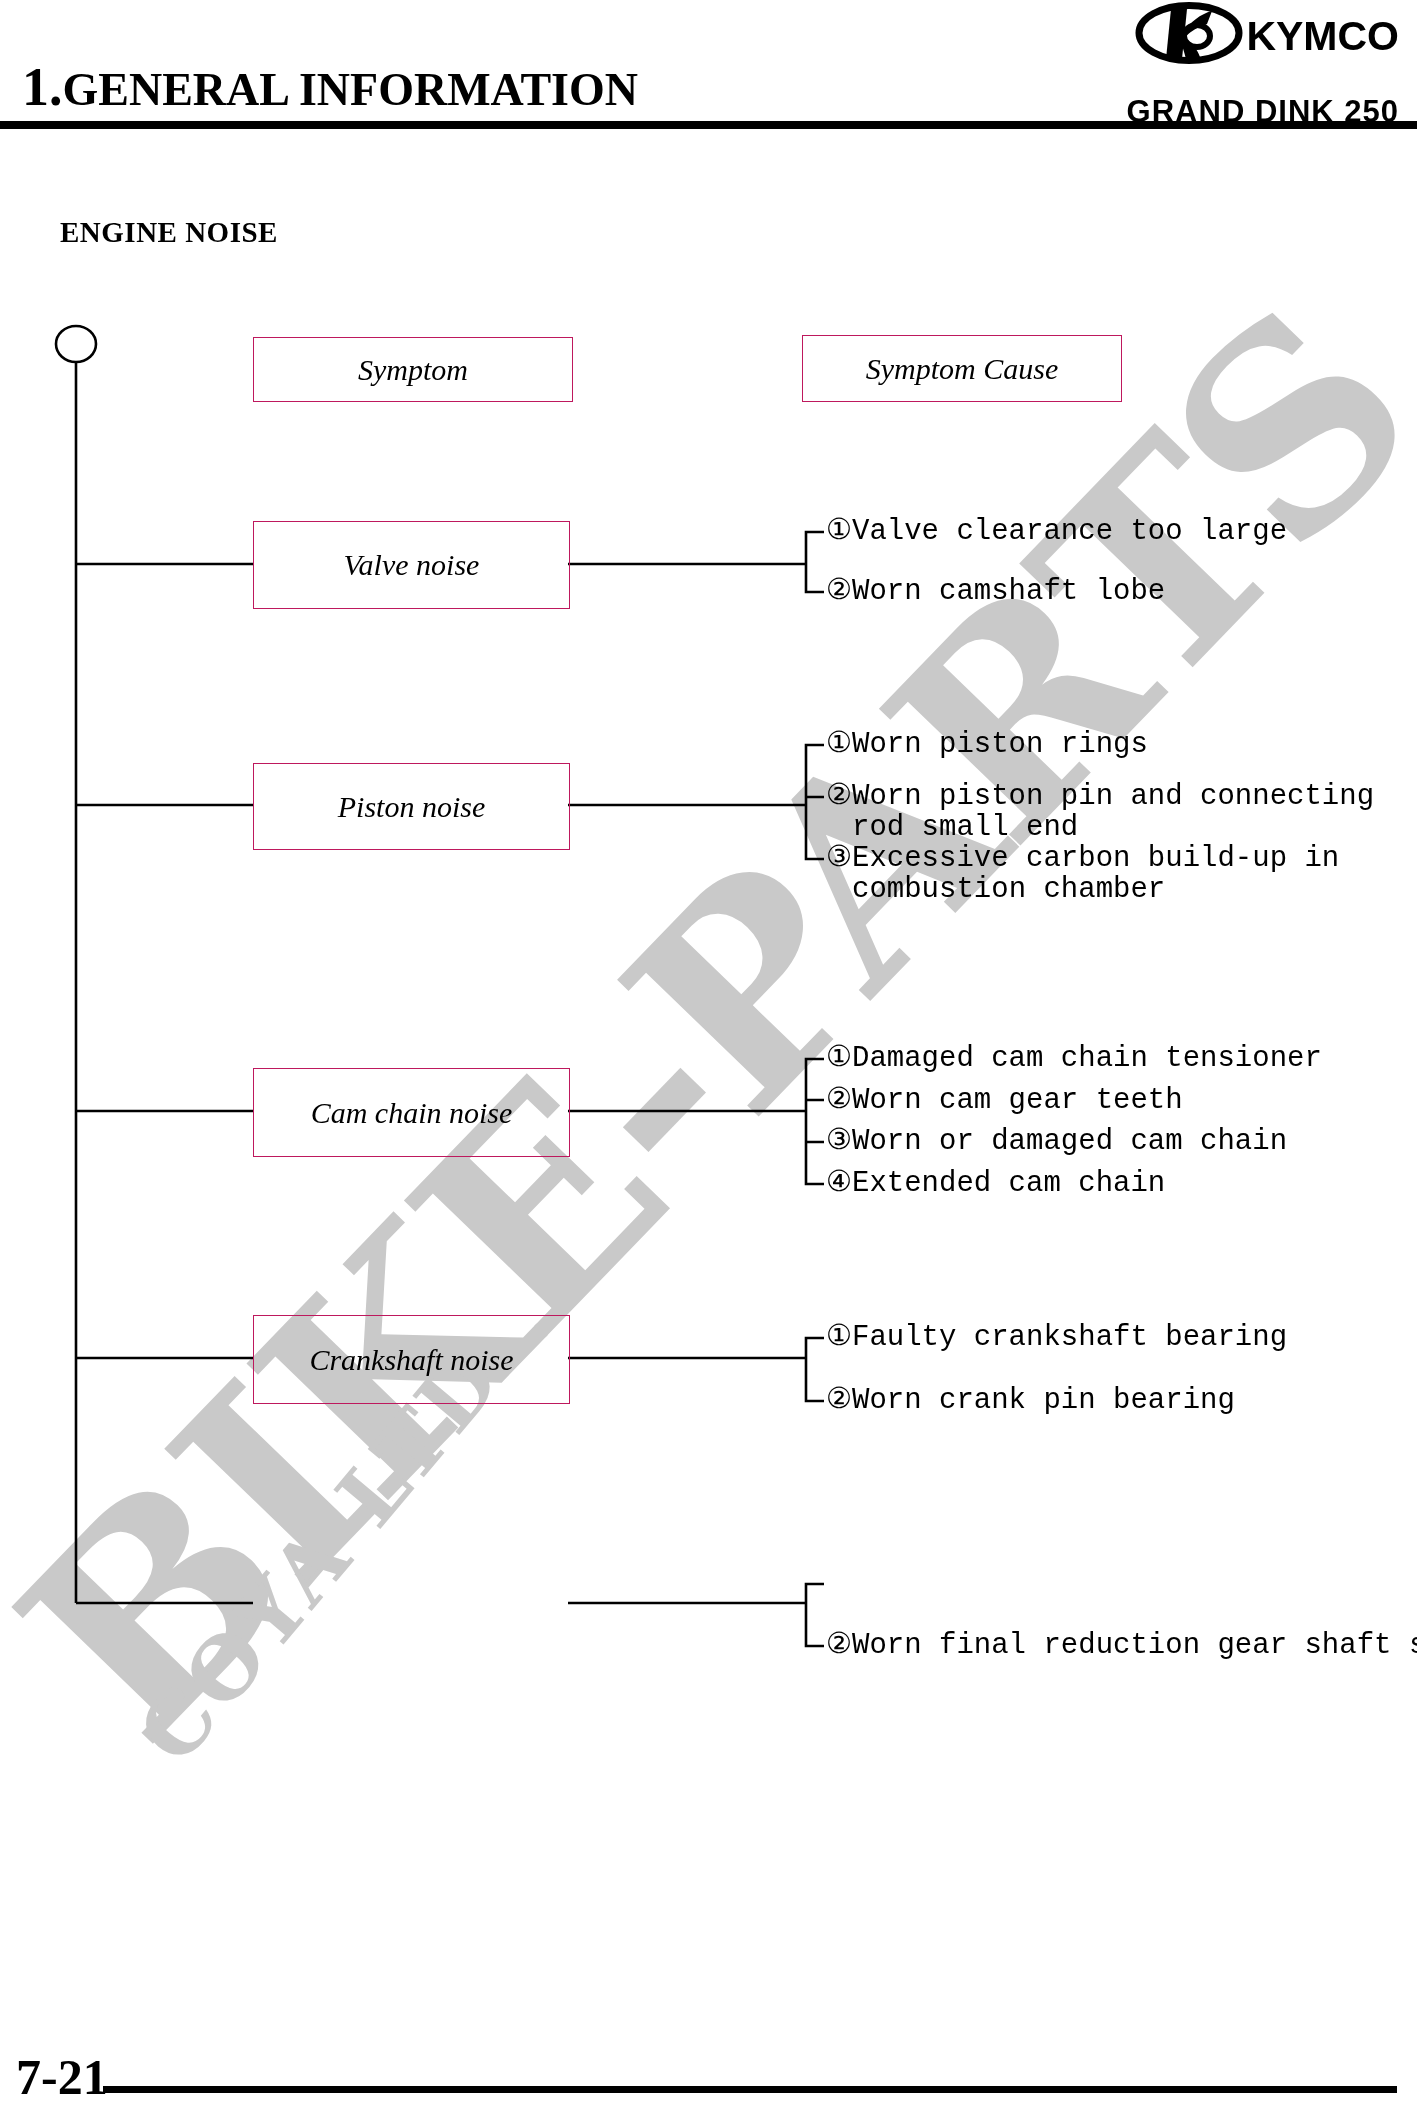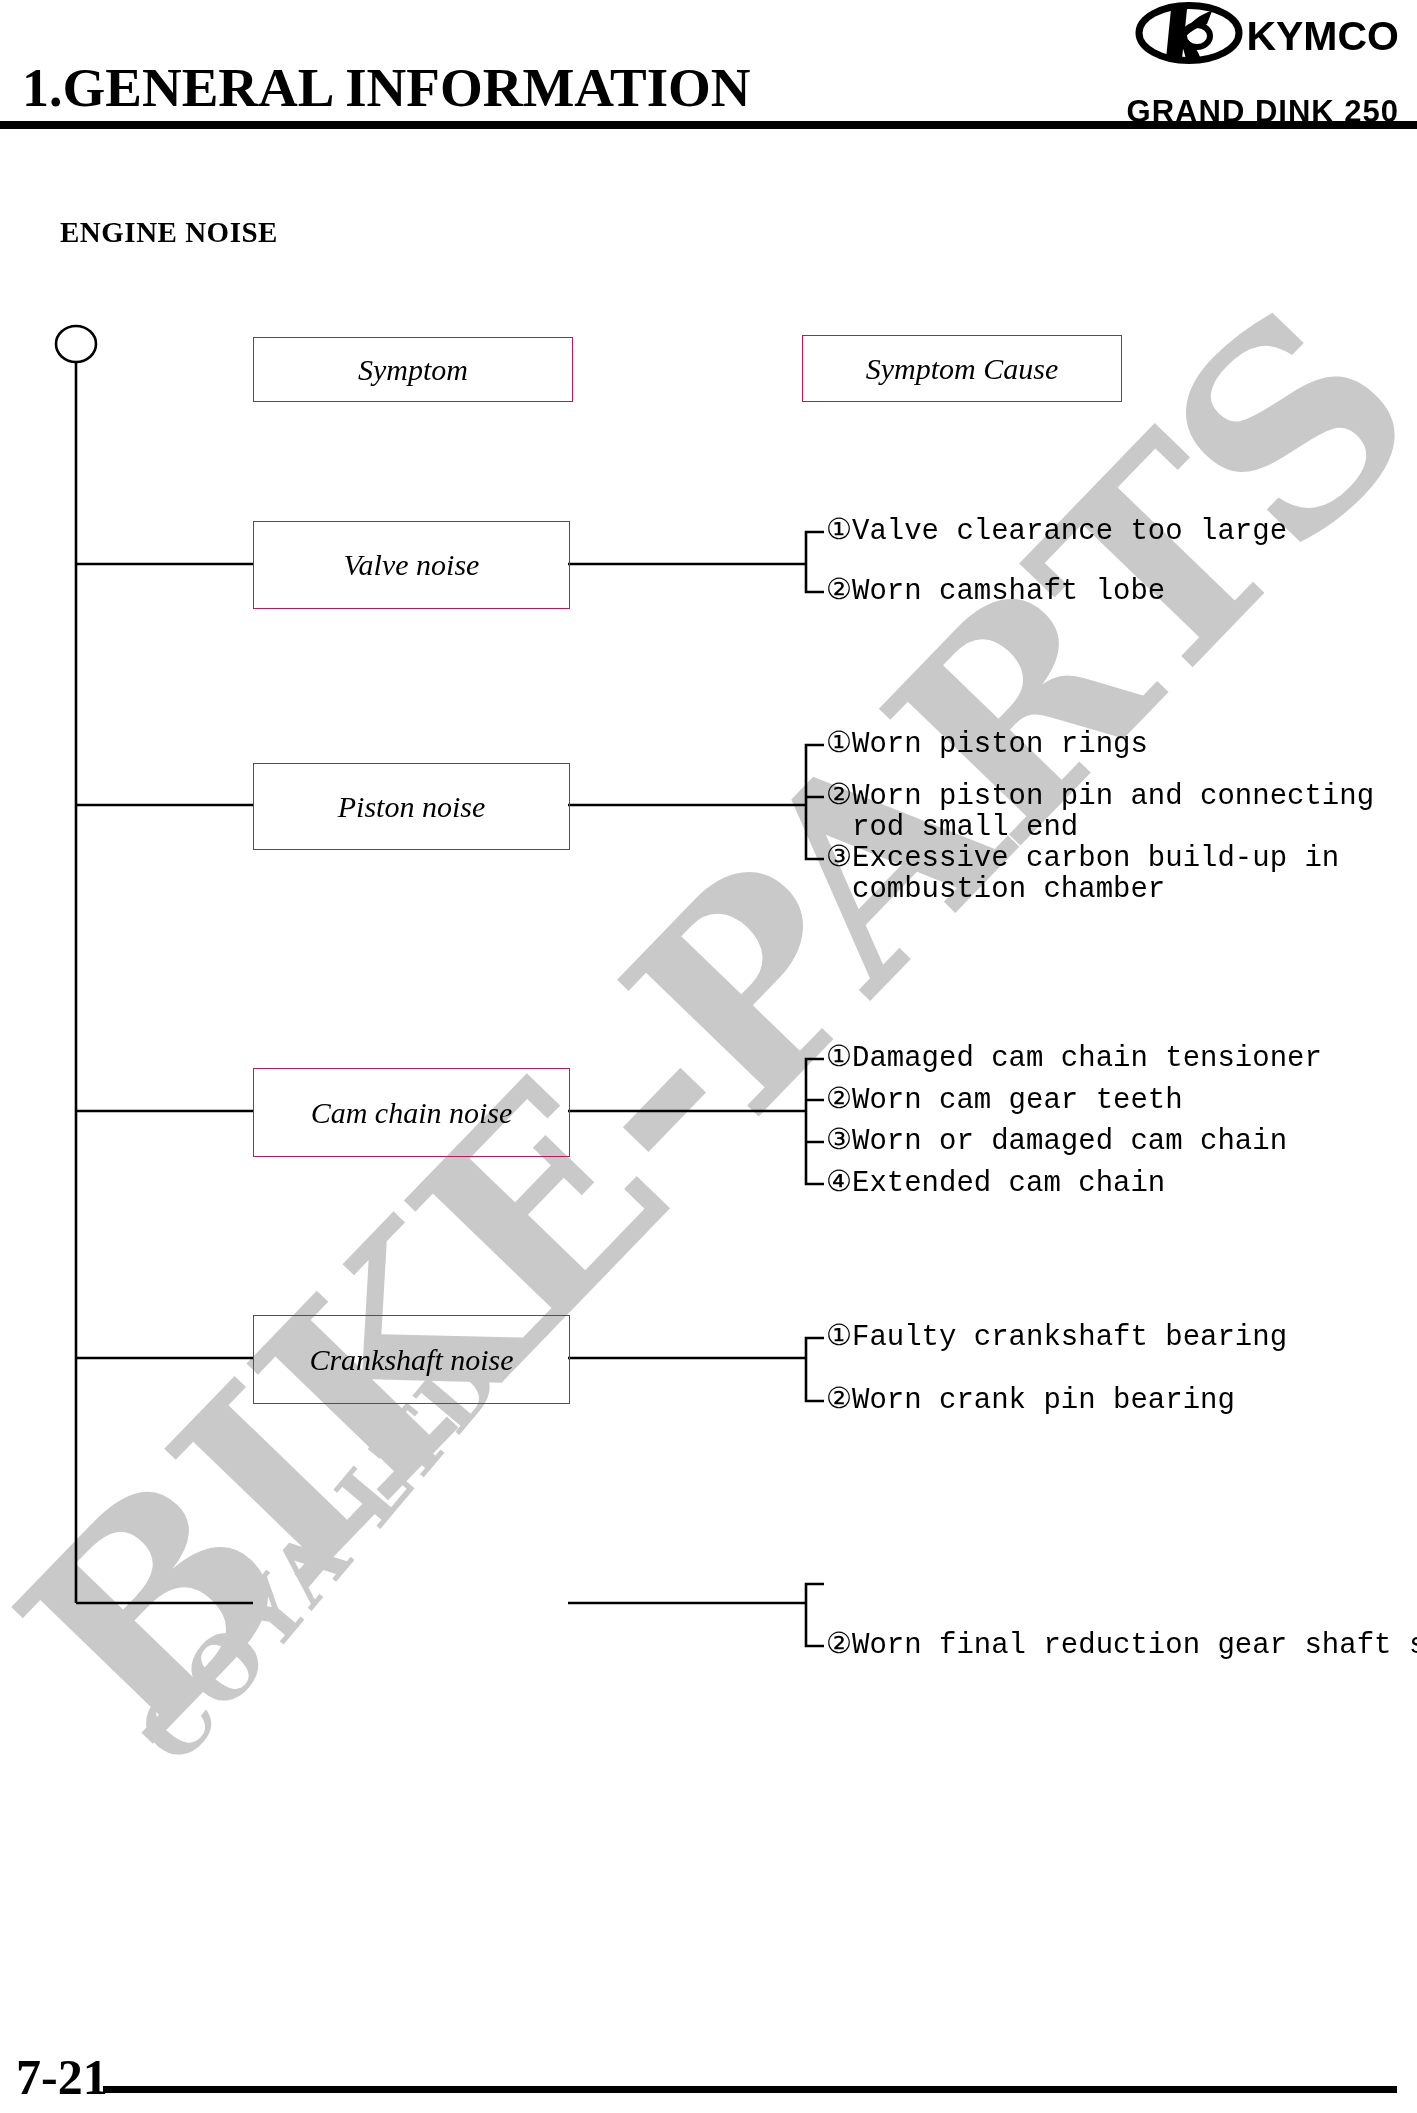--- a/index.html
+++ b/index.html
@@ -10,21 +10,21 @@
   .wm{position:absolute;z-index:0;color:#c9c9c9;font-family:"DejaVu Serif", serif;
       font-weight:bold;white-space:nowrap;pointer-events:none;}
   #wm-main{left:715px;top:1025px;font-size:270px;letter-spacing:-8px;
            transform:translate(-50%,-50%) rotate(-46deg);}
   #wm-co{left:320px;top:1555px;font-size:84px;letter-spacing:4px;
          transform:translate(-50%,-50%) rotate(-50deg);}
 
   
   #chapter-title{position:absolute;left:22px;top:56px;z-index:2;font-weight:bold;white-space:nowrap;}
   #chapter-title .num{font-size:54px;}
-  #chapter-title .rest{font-size:55px;letter-spacing:0px;}
+  #chapter-title .rest{font-size:46px;letter-spacing:0px;}
   #header-rule{position:absolute;left:0;top:121px;width:1417px;height:8px;background:#000;z-index:2;}
 
   #brand-block{position:absolute;right:18px;top:2px;z-index:2;text-align:right;
                font-family:"Liberation Sans", sans-serif;}
   #brand-row{display:flex;align-items:center;justify-content:flex-end;gap:2px;}
   #brand-name{font-size:41px;font-weight:bold;letter-spacing:0px;}
   #model-name{font-size:31px;font-weight:bold;letter-spacing:1px;margin-top:24px;}
 
   
   #section-title{position:absolute;left:60px;top:216px;z-index:2;font-size:29px;font-weight:bold;

